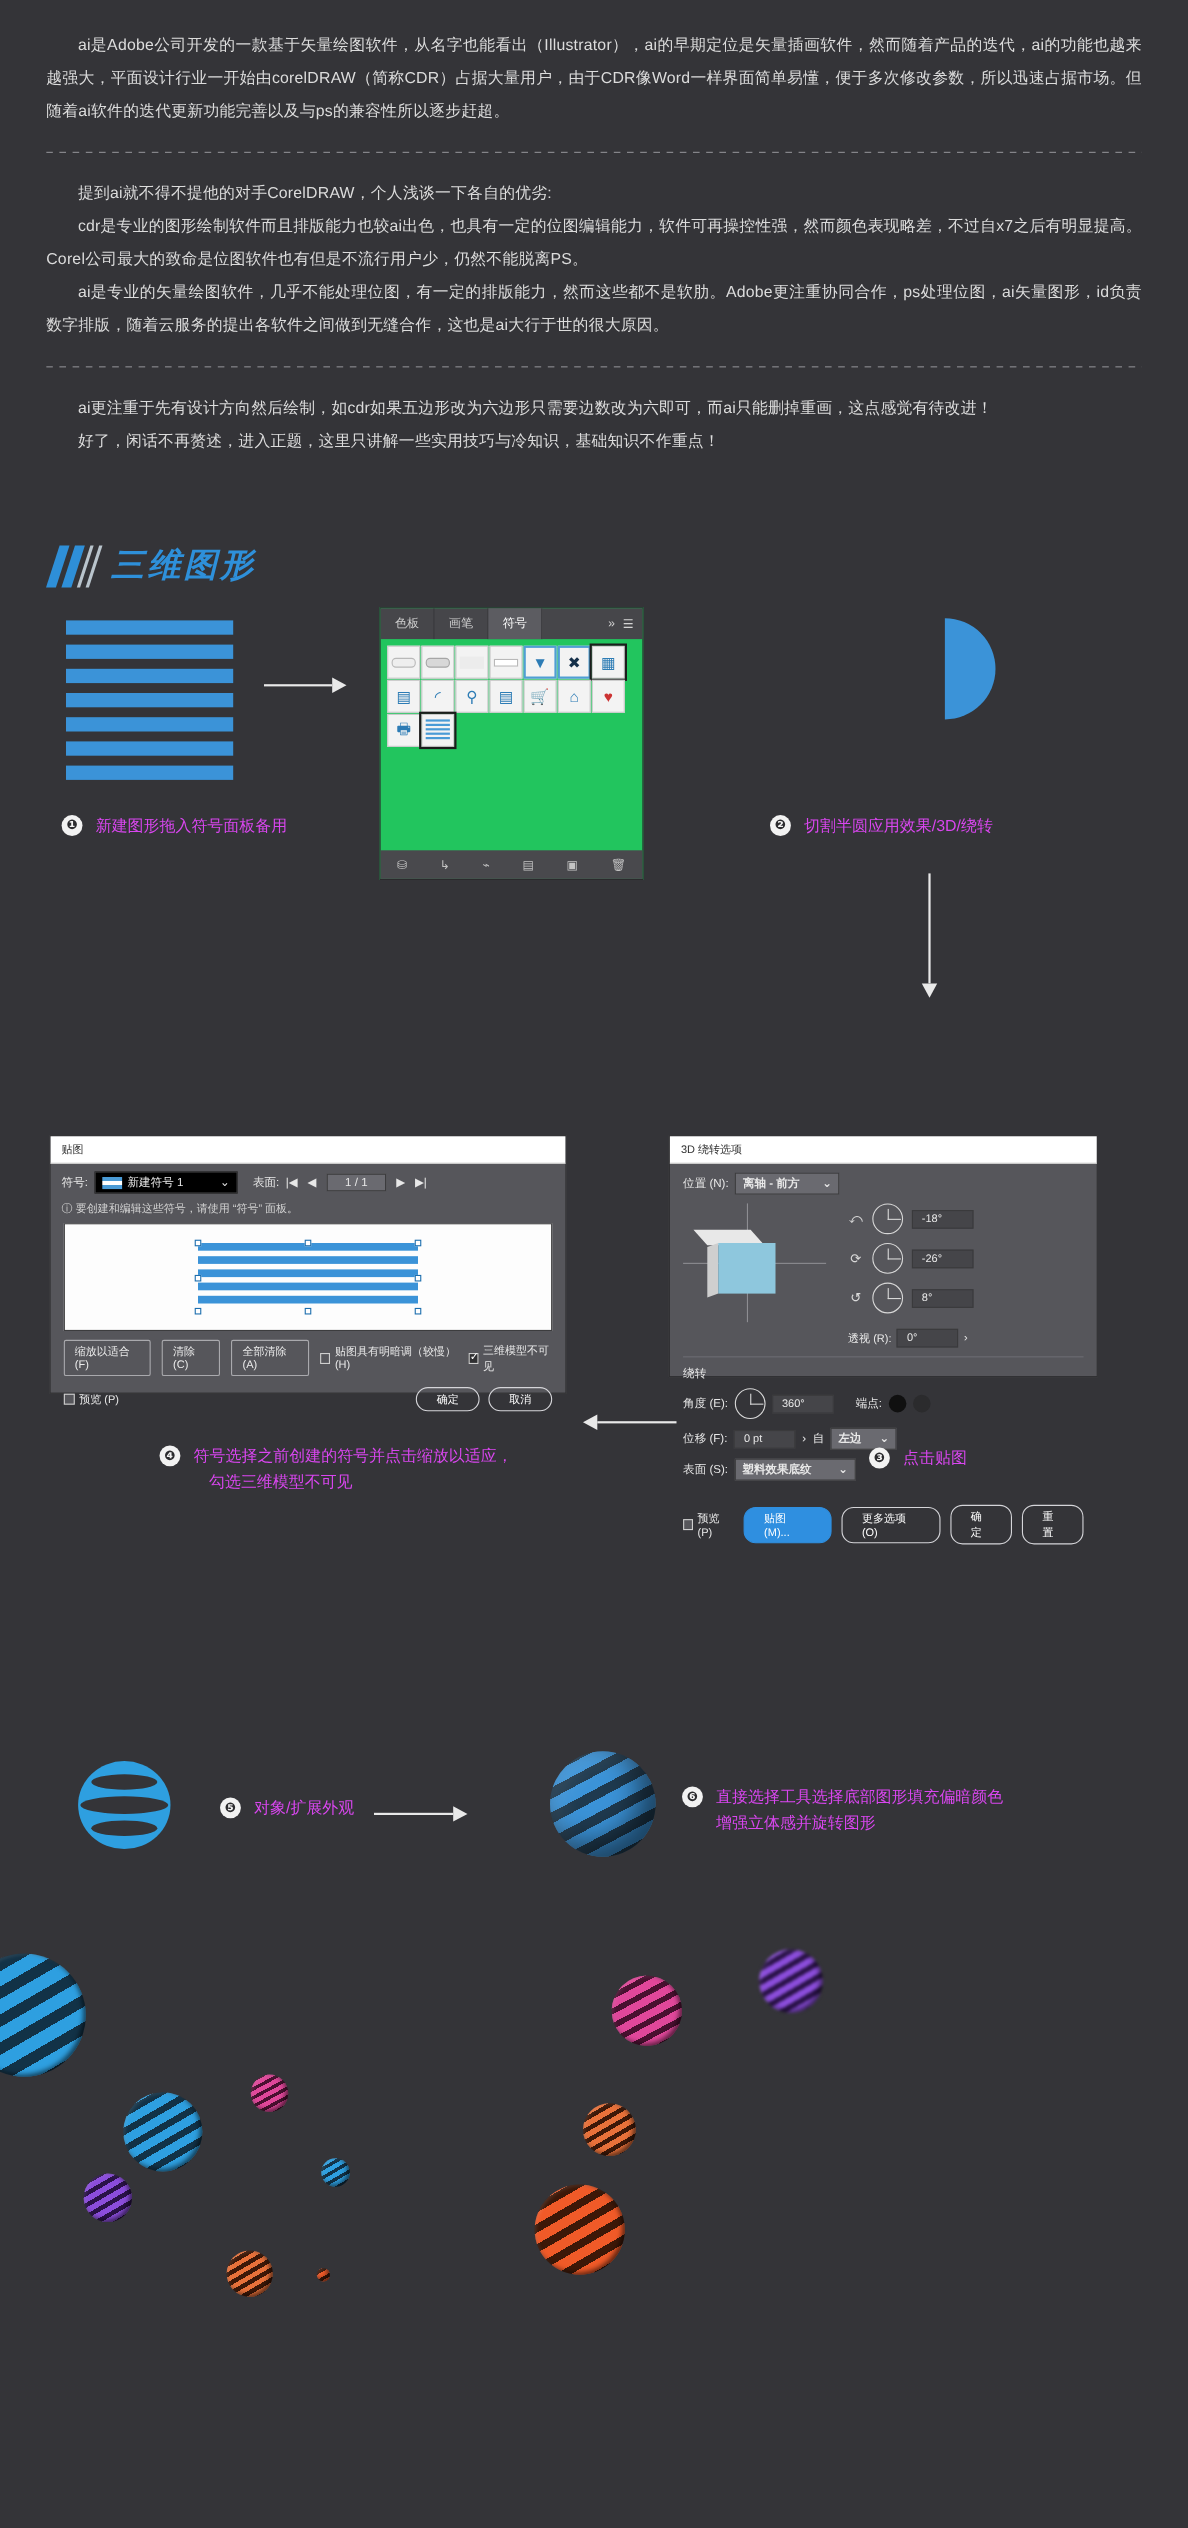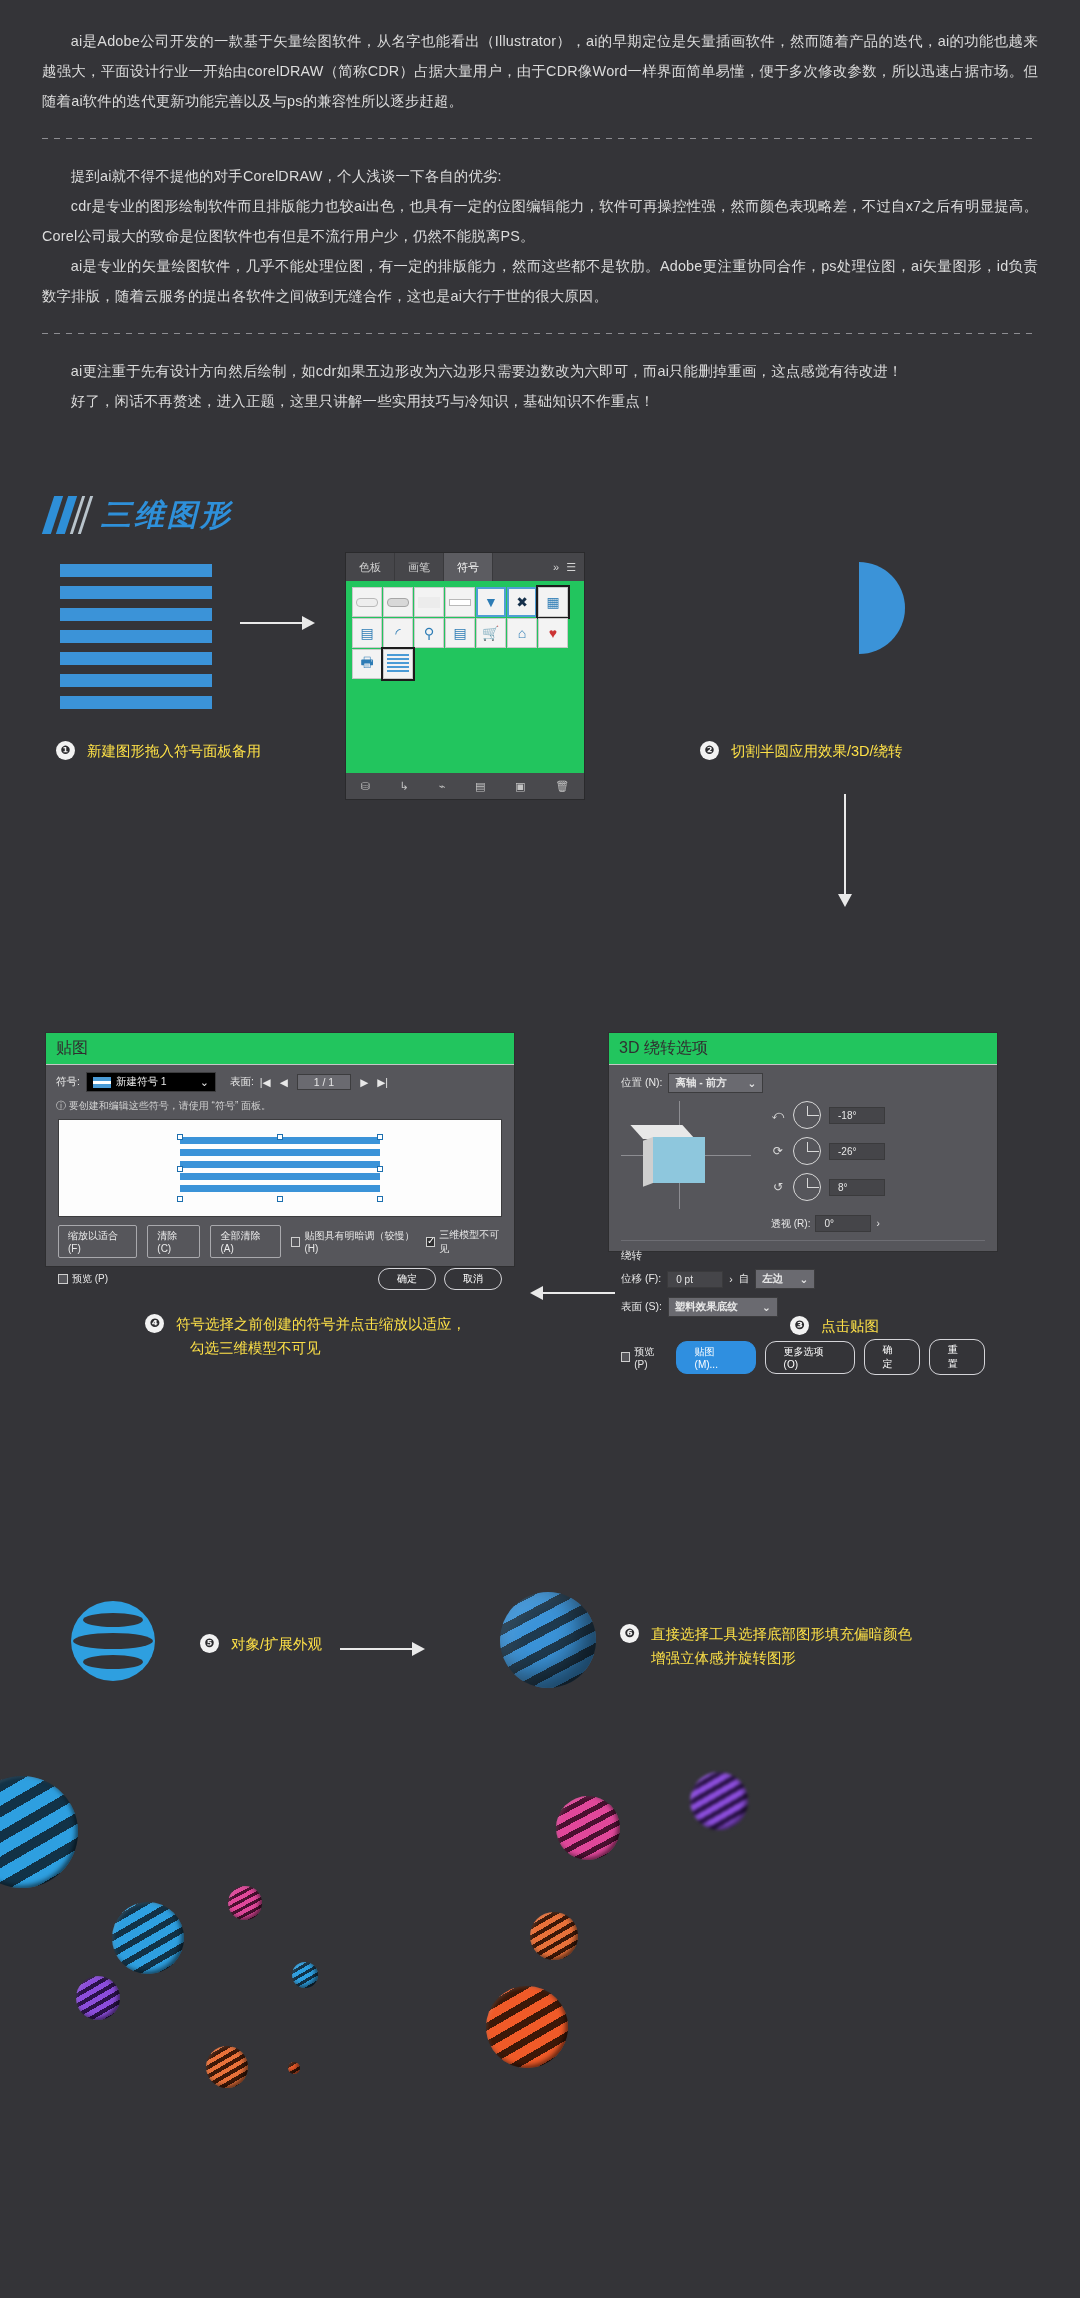--- a/index.html
+++ b/index.html
@@ -67,21 +67,21 @@
     width: 19px; height: 19px;
     border-radius: 50%;
     background: #f2f2f2;
     color: #2b2b2e;
     font-size: 12px;
     font-weight: bold;
     line-height: 19px;
     text-align: center;
     margin-top: 2px;
   }
-  .cap-text { color: #fde047; font-size: 14.5px; line-height: 24px; }
+  .cap-text { color: #d946ef; font-size: 14.5px; line-height: 24px; }
 
   
   .fig1 { position: relative; height: 480px; }
 
   .stripes-shape {
     position: absolute;
     left: 60px; top: 30px;
     width: 152px; height: 115px;
   }
   .stripes-shape i {
@@ -160,22 +160,22 @@
   
   .fig2 { position: relative; height: 560px; }
 
   .dlg {
     position: absolute;
     background: #56565b;
     border: 1px solid #2e2e30;
     color: #e8e8e8;
   }
   .dlg-title {
-    background: #22c55e; color: #303030;
-    font-size: 16px; padding: 5px 10px;
+    background: #ffffff; color: #303030;
+    font-size: 10px; padding: 5px 10px;
     border-bottom: 1px solid #c6c6c6;
   }
 
   
   #mapart { left: 45px; top: 18px; width: 470px; height: 235px; }
   .ma-row1 { display: flex; align-items: center; gap: 6px; padding: 7px 10px; font-size: 10.5px; }
   .ma-select {
     display: flex; align-items: center; gap: 5px;
     background: #000000; border: 1px solid #3c3c3e;
     padding: 2px 6px; min-width: 130px; font-size: 10.5px;
@@ -504,20 +504,28 @@
             <span class="field">0°</span>
             <span>›</span>
           </div>
         </div>
       </div>
 
       <div class="rv-sep"></div>
 
       <div class="rv-label">绕转</div>
 
+      <div class="rv-row">
+        <span>角度 (E):</span>
+        <span class="dial"></span>
+        <span class="field">360°</span>
+        <span style="margin-left:14px">端点:</span>
+        <span style="width:16px;height:16px;border-radius:50%;background:#101010;display:inline-block"></span>
+        <span style="width:16px;height:16px;border-radius:50%;background:#2b2b2d;display:inline-block"></span>
+      </div>
 
       <div class="rv-row">
         <span>位移 (F):</span>
         <span class="field">0 pt</span>
         <span>›</span>
         <span>自</span>
         <span class="rv-sel" style="min-width:60px">
           <span>左边</span>
           <span>⌄</span>
         </span>

